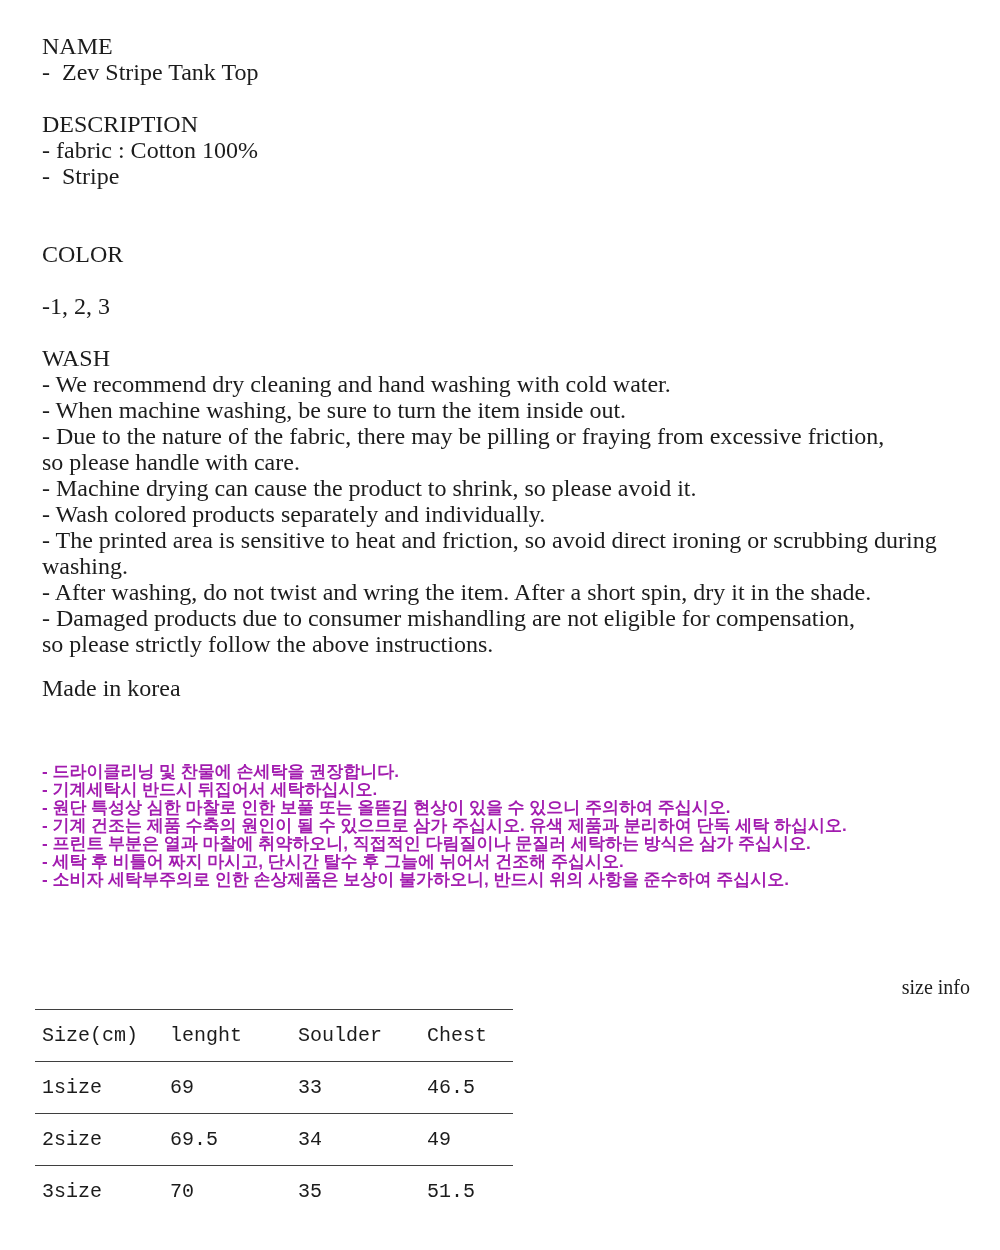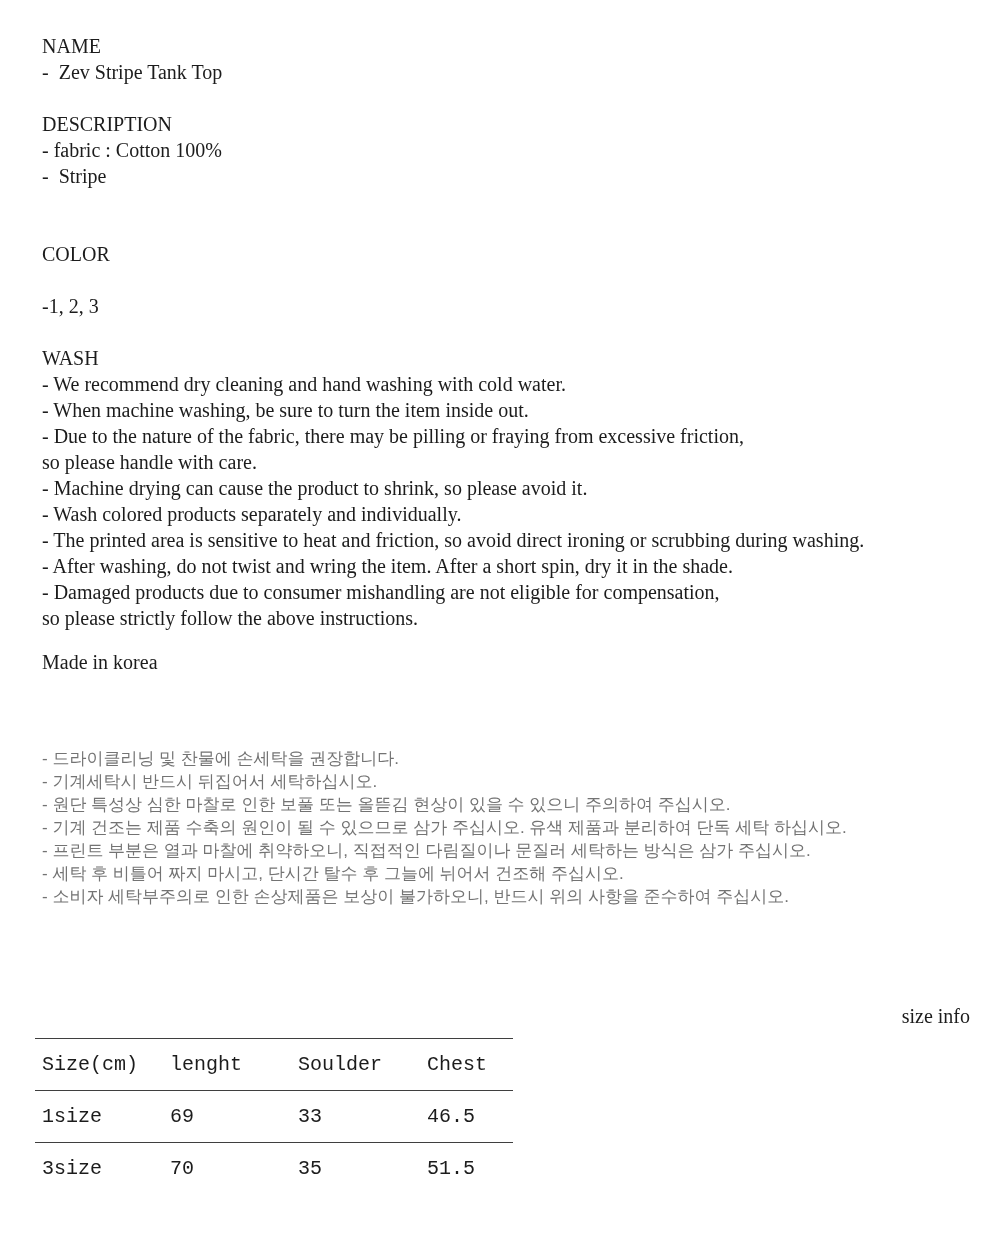--- a/index.html
+++ b/index.html
@@ -8,33 +8,33 @@
     position: relative;
     width: 1000px;
     height: 1250px;
     background: #ffffff;
     color: #1c1c1c;
     font-family: "Liberation Serif", "DejaVu Serif", serif;
     padding: 33px 30px 0 42px;
     overflow: hidden;
   }
   .block {
-    font-size: 20px;
+    font-size: 24px;
     line-height: 26px;
     white-space: pre-wrap;
   }
   .sec { margin-bottom: 26px; }
   .sec-desc { margin-bottom: 52px; }
   .wash-en { margin-bottom: 18px; }
   .korean {
     font-family: "Liberation Sans", "DejaVu Sans", sans-serif;
-    font-weight: 400;
+    font-weight: 700;
     font-size: 17px;
-    line-height: 23px;
-    color: #737373;
+    line-height: 18px;
+    color: #a21caf;
     white-space: pre-wrap;
     margin-bottom: 49px;
   }
   .size-info-label {
     font-size: 20px;
     line-height: 26px;
     text-align: right;
   }
   .table-wrap { margin-left: -7px; margin-top: 9px; }
   table.size-table {
@@ -132,20 +132,26 @@
         </tr>
       </thead>
       <tbody>
         <tr>
           <td>1size</td>
           <td>69</td>
           <td>33</td>
           <td>46.5</td>
         </tr>
         <tr>
+          <td>2size</td>
+          <td>69.5</td>
+          <td>34</td>
+          <td>49</td>
+        </tr>
+        <tr>
           <td>3size</td>
           <td>70</td>
           <td>35</td>
           <td>51.5</td>
         </tr>
       </tbody>
     </table>
   </div>
 
 </div>

